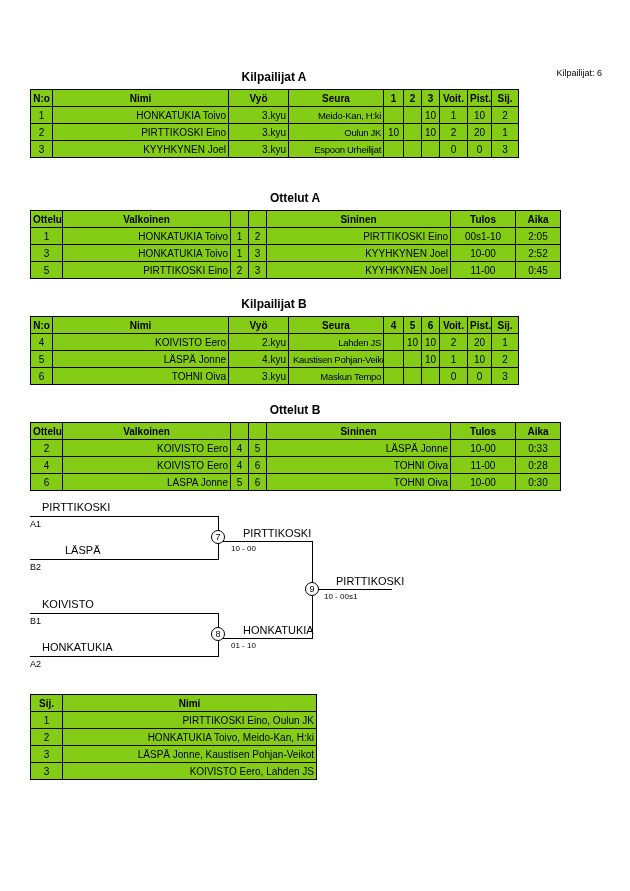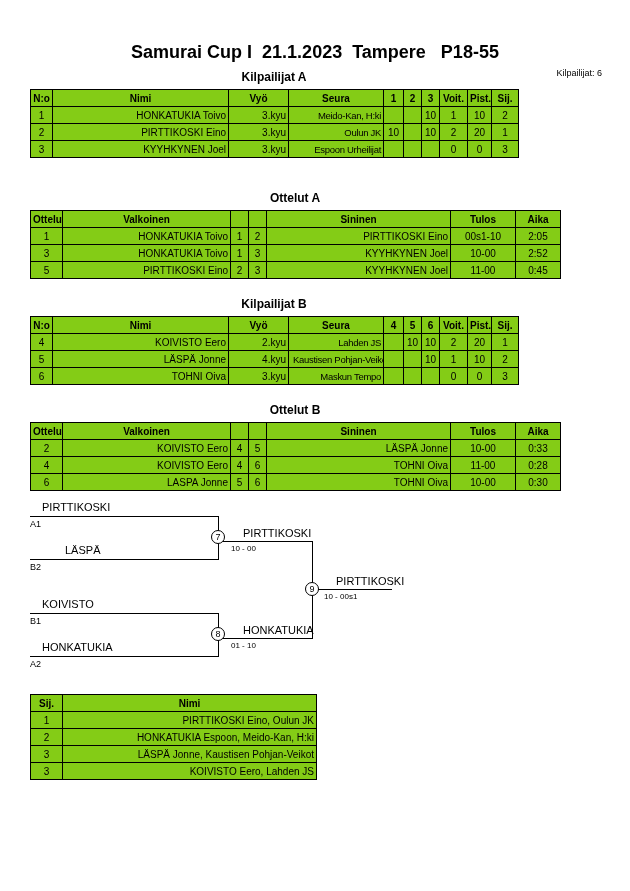--- a/index.html
+++ b/index.html
@@ -28,21 +28,20 @@
   .vline { position:absolute; width:1px;  background:#000; }
   .bk-circle { position:absolute; width:14px; height:14px; border:1px solid #000;
                border-radius:50%; background:#fff; font-size:9px; line-height:12px;
                text-align:center; z-index:2; }
 </style>
 </head>
 <body>
 
 <div class="page">
 
-  <div class="doc-title">Samurai Cup I  21.1.2023  Tampere   P18-55</div>
   <div class="competitors-count">Kilpailijat: 6</div>
 
   <div class="sec-title" style="top:70px; left:30px; width:488px;">Kilpailijat A</div>
   <table style="top:89px; left:30px; width:488px;">
     <colgroup>
       <col style="width:22px">
         <col style="width:176px">
         <col style="width:60px">
         <col style="width:95px">
       <col style="width:20px">
@@ -324,21 +323,21 @@
         <th>Nimi</th>
       </tr>
     </thead>
     <tbody>
       <tr>
         <td class="c">1</td>
         <td class="l">PIRTTIKOSKI Eino, Oulun JK</td>
       </tr>
       <tr>
         <td class="c">2</td>
-        <td class="l">HONKATUKIA Espoon, Meido-Kan, H:ki</td>
+        <td class="l">HONKATUKIA Toivo, Meido-Kan, H:ki</td>
       </tr>
       <tr>
         <td class="c">3</td>
         <td class="l">LÄSPÄ Jonne, Kaustisen Pohjan-Veikot</td>
       </tr>
       <tr>
         <td class="c">3</td>
         <td class="l">KOIVISTO Eero, Lahden JS</td>
       </tr>
     </tbody>

